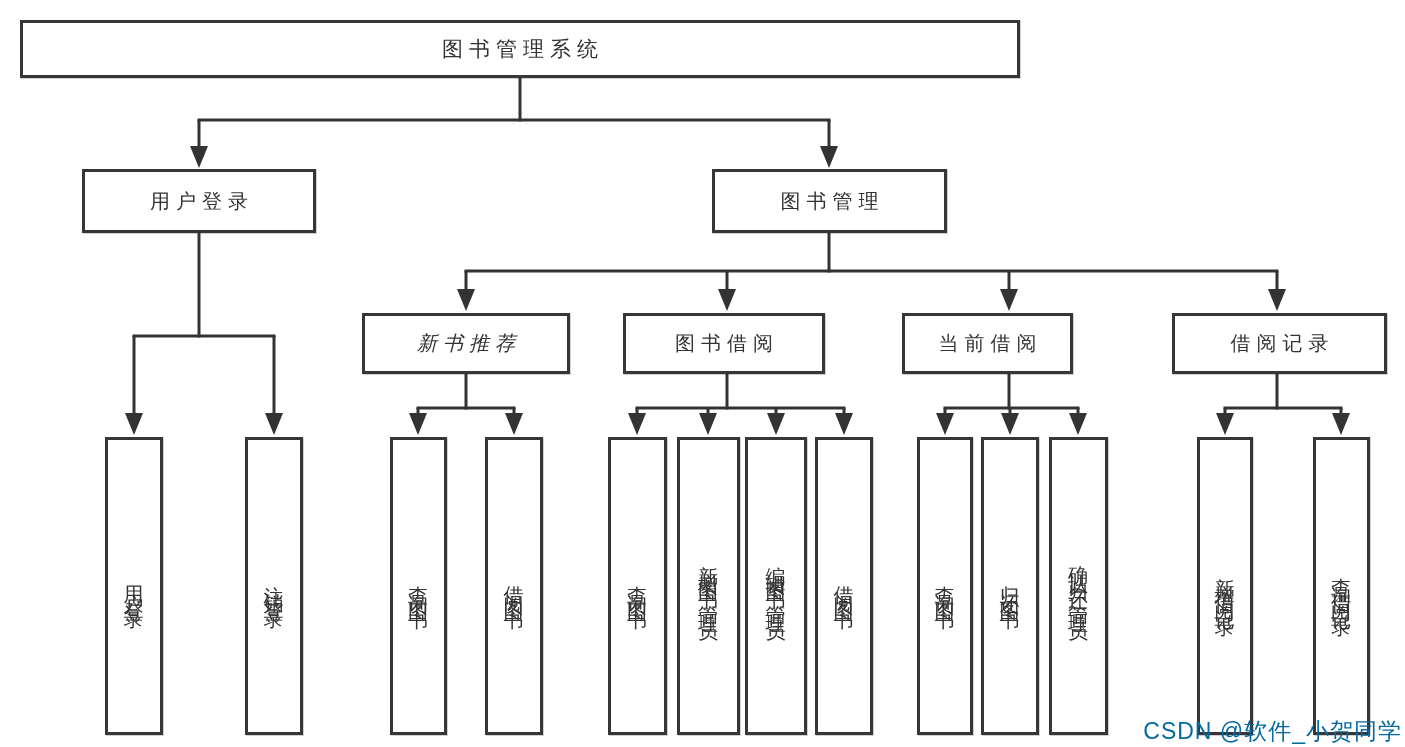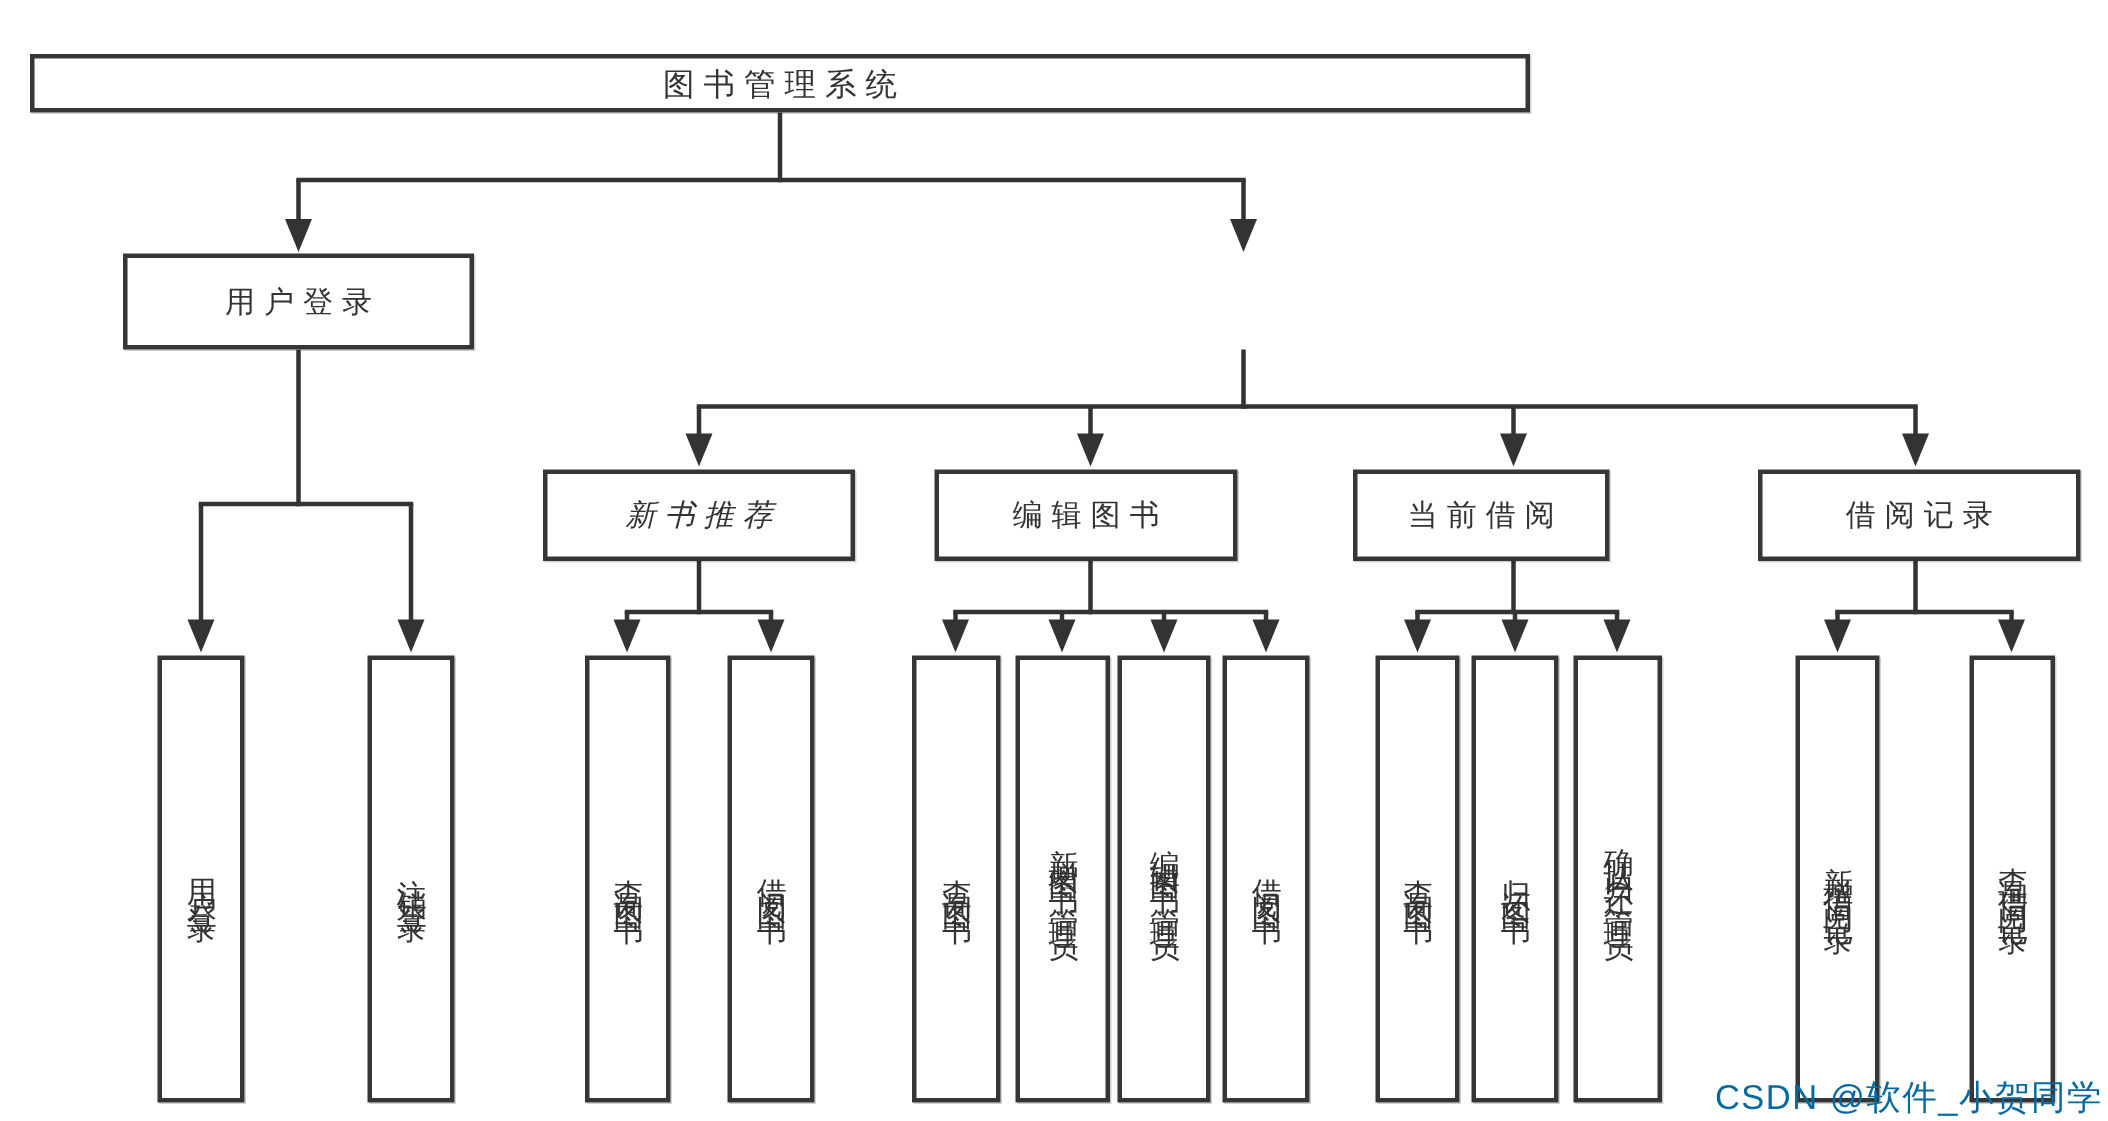--- a/index.html
+++ b/index.html
@@ -13,21 +13,21 @@
     display:flex;align-items:center;justify-content:center;
     box-shadow:1px 1px 0 rgba(0,0,0,0.18);
   }
   .h-label{font-size:20px;letter-spacing:6px;padding-left:6px;white-space:nowrap;}
   .n-root .h-label{font-size:21px;}
   .leaf span{
     writing-mode:vertical-rl;text-orientation:mixed;
     font-size:20px;letter-spacing:8px;line-height:1.0;white-space:nowrap;
   }
   
-  .n-root{left:20px;top:36px;width:1000px;height:39px;}
+  .n-root{left:20px;top:20px;width:1000px;height:58px;}
   .n-l1a{left:82px;top:169px;width:234px;height:64px;}
   .n-l1b{left:712px;top:169px;width:235px;height:64px;}
   .n-l2a{left:362px;top:313px;width:208px;height:61px;font-style:italic;}
   .n-l2b{left:623px;top:313px;width:202px;height:61px;}
   .n-l2c{left:902px;top:313px;width:171px;height:61px;}
   .n-l2d{left:1172px;top:313px;width:215px;height:61px;}
   .leaf{top:437px;height:298px;}
   .f-1{left:105px;width:58px;}
   .f-2{left:245px;width:58px;}
   .f-3{left:390px;width:57px;}
@@ -117,26 +117,29 @@
     </g>
   </svg>
 
   <div class="box n-root">
     <span class="h-label">图书管理系统</span>
   </div>
 
   <div class="box n-l1a">
     <span class="h-label">用户登录</span>
   </div>
+  <div class="box n-l1b">
+    <span class="h-label">图书管理</span>
+  </div>
 
   <div class="box n-l2a">
     <span class="h-label">新书推荐</span>
   </div>
   <div class="box n-l2b">
-    <span class="h-label">编辑图书</span>
+    <span class="h-label">图书借阅</span>
   </div>
   <div class="box n-l2c">
     <span class="h-label">当前借阅</span>
   </div>
   <div class="box n-l2d">
     <span class="h-label">借阅记录</span>
   </div>
 
   <div class="box leaf f-1">
     <span>用户登录</span>

